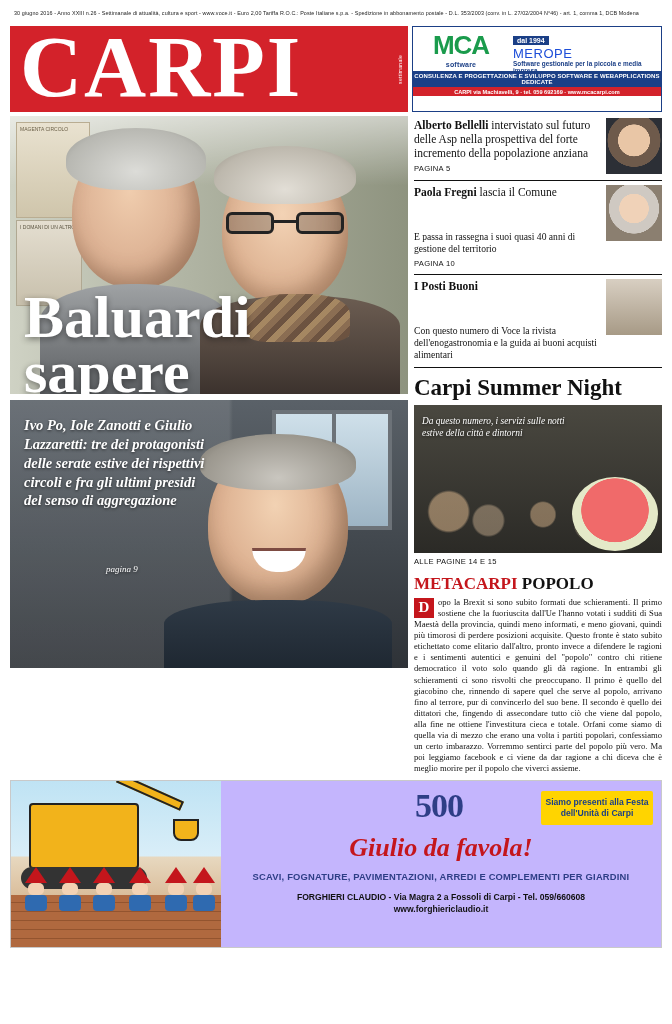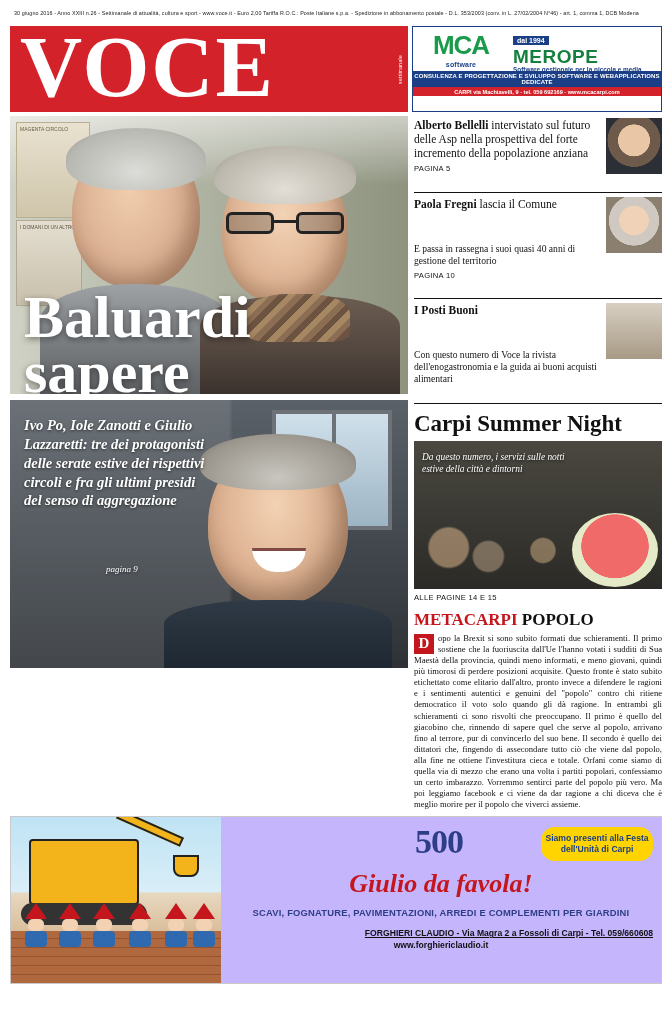--- a/index.html
+++ b/index.html
@@ -45,21 +45,21 @@
   .ad-box {
     flex:1; border:1px solid #1b3f86; background:#ffffff;
     position:relative; overflow:hidden;
   }
   .ad-top { display:flex; height:44px; }
   .ad-left { width:96px; display:flex; flex-direction:column; align-items:center; justify-content:center; }
   .mca { font-weight:bold; font-size:26px; color:#1a9b4c; font-family:"Liberation Sans", sans-serif; letter-spacing:-1px;}
   .mca-sub { font-size:7px; color:#1b3f86; font-weight:bold; letter-spacing:.2px;}
   .ad-right { flex:1; padding:2px 4px 0 4px; }
   .ad-since { background:#1b3f86; color:#fff; font-size:7px; font-weight:bold; padding:1px 4px; display:inline-block;}
-  .ad-merope { font-size:19px; font-weight:bold; color:#15803d; line-height:1; letter-spacing:.5px;}
+  .ad-merope { font-size:13px; font-weight:normal; color:#1d4ed8; line-height:1; letter-spacing:.5px;}
   .ad-desc { font-size:6.4px; color:#1b3f86; font-weight:bold; line-height:1.15; }
   .ad-band {
     background:#1b3f86; color:#fff; font-size:6px; font-weight:bold;
     text-align:center; padding:2px 0; letter-spacing:.1px;
   }
   .ad-foot { background:#d3222a; color:#fff; font-size:5.6px; text-align:center; padding:1.5px 0; font-weight:bold;}
 
   
   .main { display:flex; gap:6px; margin-top:4px; }
   .col-left { width: 398px; }
@@ -185,21 +185,21 @@
     color:#fff; font-size:14.5px; line-height:1.3;
     text-shadow:0 1px 3px rgba(0,0,0,.6);
   }
   .pagina9 {
     position:absolute; left:96px; top:164px; color:#fff; font-size:9px;
     font-style:italic; font-family:"Liberation Serif", serif;
     text-shadow:0 1px 3px rgba(0,0,0,.6);
   }
 
   
-  .brief { display:flex; gap:6px; padding:4px 0 18px 0; border-bottom:1px solid #111; }
+  .brief { display:flex; gap:6px; padding:4px 0 6px 0; border-bottom:1px solid #111; }
   .brief:first-child { padding-top:2px; }
   .brief-txt { flex:1; }
   .brief-title {
     font-family:"Liberation Serif", serif; font-weight:bold;
     font-size:11.5px; line-height:1.22; color:#111; margin:0 0 2px 0;
   }
   .brief-title .reg { font-weight:normal; }
   .brief-body { font-size:9.6px; line-height:1.25; color:#111; font-family:Liberation Serif, serif;margin-top:32px; }
   .brief-page { font-size:7.6px; color:#111; margin-top:4px; letter-spacing:.3px; }
   .thumb { width:56px; height:56px; overflow:hidden; background:#bbb; flex:0 0 56px; }
@@ -295,38 +295,38 @@
   .fc-logo { display:flex; align-items:center; justify-content:center; gap:4px; }
   .fc-500 { font-family:"Liberation Serif", serif; font-weight:bold; font-size:34px; color:#2e3e86; letter-spacing:-1px;}
   .fc-name { text-align:center; font-size:10.5px; font-weight:bold; color:#2e3e86; letter-spacing:1px; margin-top:-2px;}
   .fc-claim {
     text-align:center; font-family:"Liberation Serif", serif; font-weight:bold; font-style:italic;
     color:#c4161c; font-size:26px; margin-top:8px;
   }
   .fc-services {
     text-align:center; font-size:9.4px; font-weight:bold; color:#2e3e86; margin-top:8px; letter-spacing:.2px;
   }
-  .fc-contact { text-align:right; font-size:8.6px; font-weight:bold; color:#111; margin-top:10px;text-decoration:underline;}
+  .fc-contact { text-align:center; font-size:8.6px; font-weight:bold; color:#111; margin-top:10px;}
   .fc-web { text-align:center; font-size:8.6px; font-weight:bold; color:#111; margin-top:2px;}
   .fc-badge {
     position:absolute; right:8px; top:10px; width:112px;
     background:#ffd400; color:#1b3f86; font-size:8.6px; font-weight:bold;
-    text-align:center; padding:6px 4px; line-height:1.25; border-radius:14px;
+    text-align:center; padding:6px 4px; line-height:1.25; border-radius:2px;
   }
 </style>
 </head>
 <body>
 
 <div class="page">
 
   <div class="topstrip">30 giugno 2016 - Anno XXIII n.26 - Settimanale di attualità, cultura e sport - www.voce.it - Euro 2,00 Tariffa R.O.C.: Poste Italiane s.p.a. - Spedizione in abbonamento postale - D.L. 353/2003 (conv. in L. 27/02/2004 N°46) - art. 1, comma 1, DCB Modena</div>
 
   <div class="masthead">
     <div class="logo-box">
-      <div class="logo-text">VOCE</div>
+      <div class="logo-text">CARPI</div>
       <div class="logo-side">
         <span>settimanale</span>
       </div>
     </div>
     <div class="ad-box">
       <div class="ad-top">
         <div class="ad-left">
           <div class="mca">MCA</div>
           <div class="mca-sub">software</div>
         </div>

